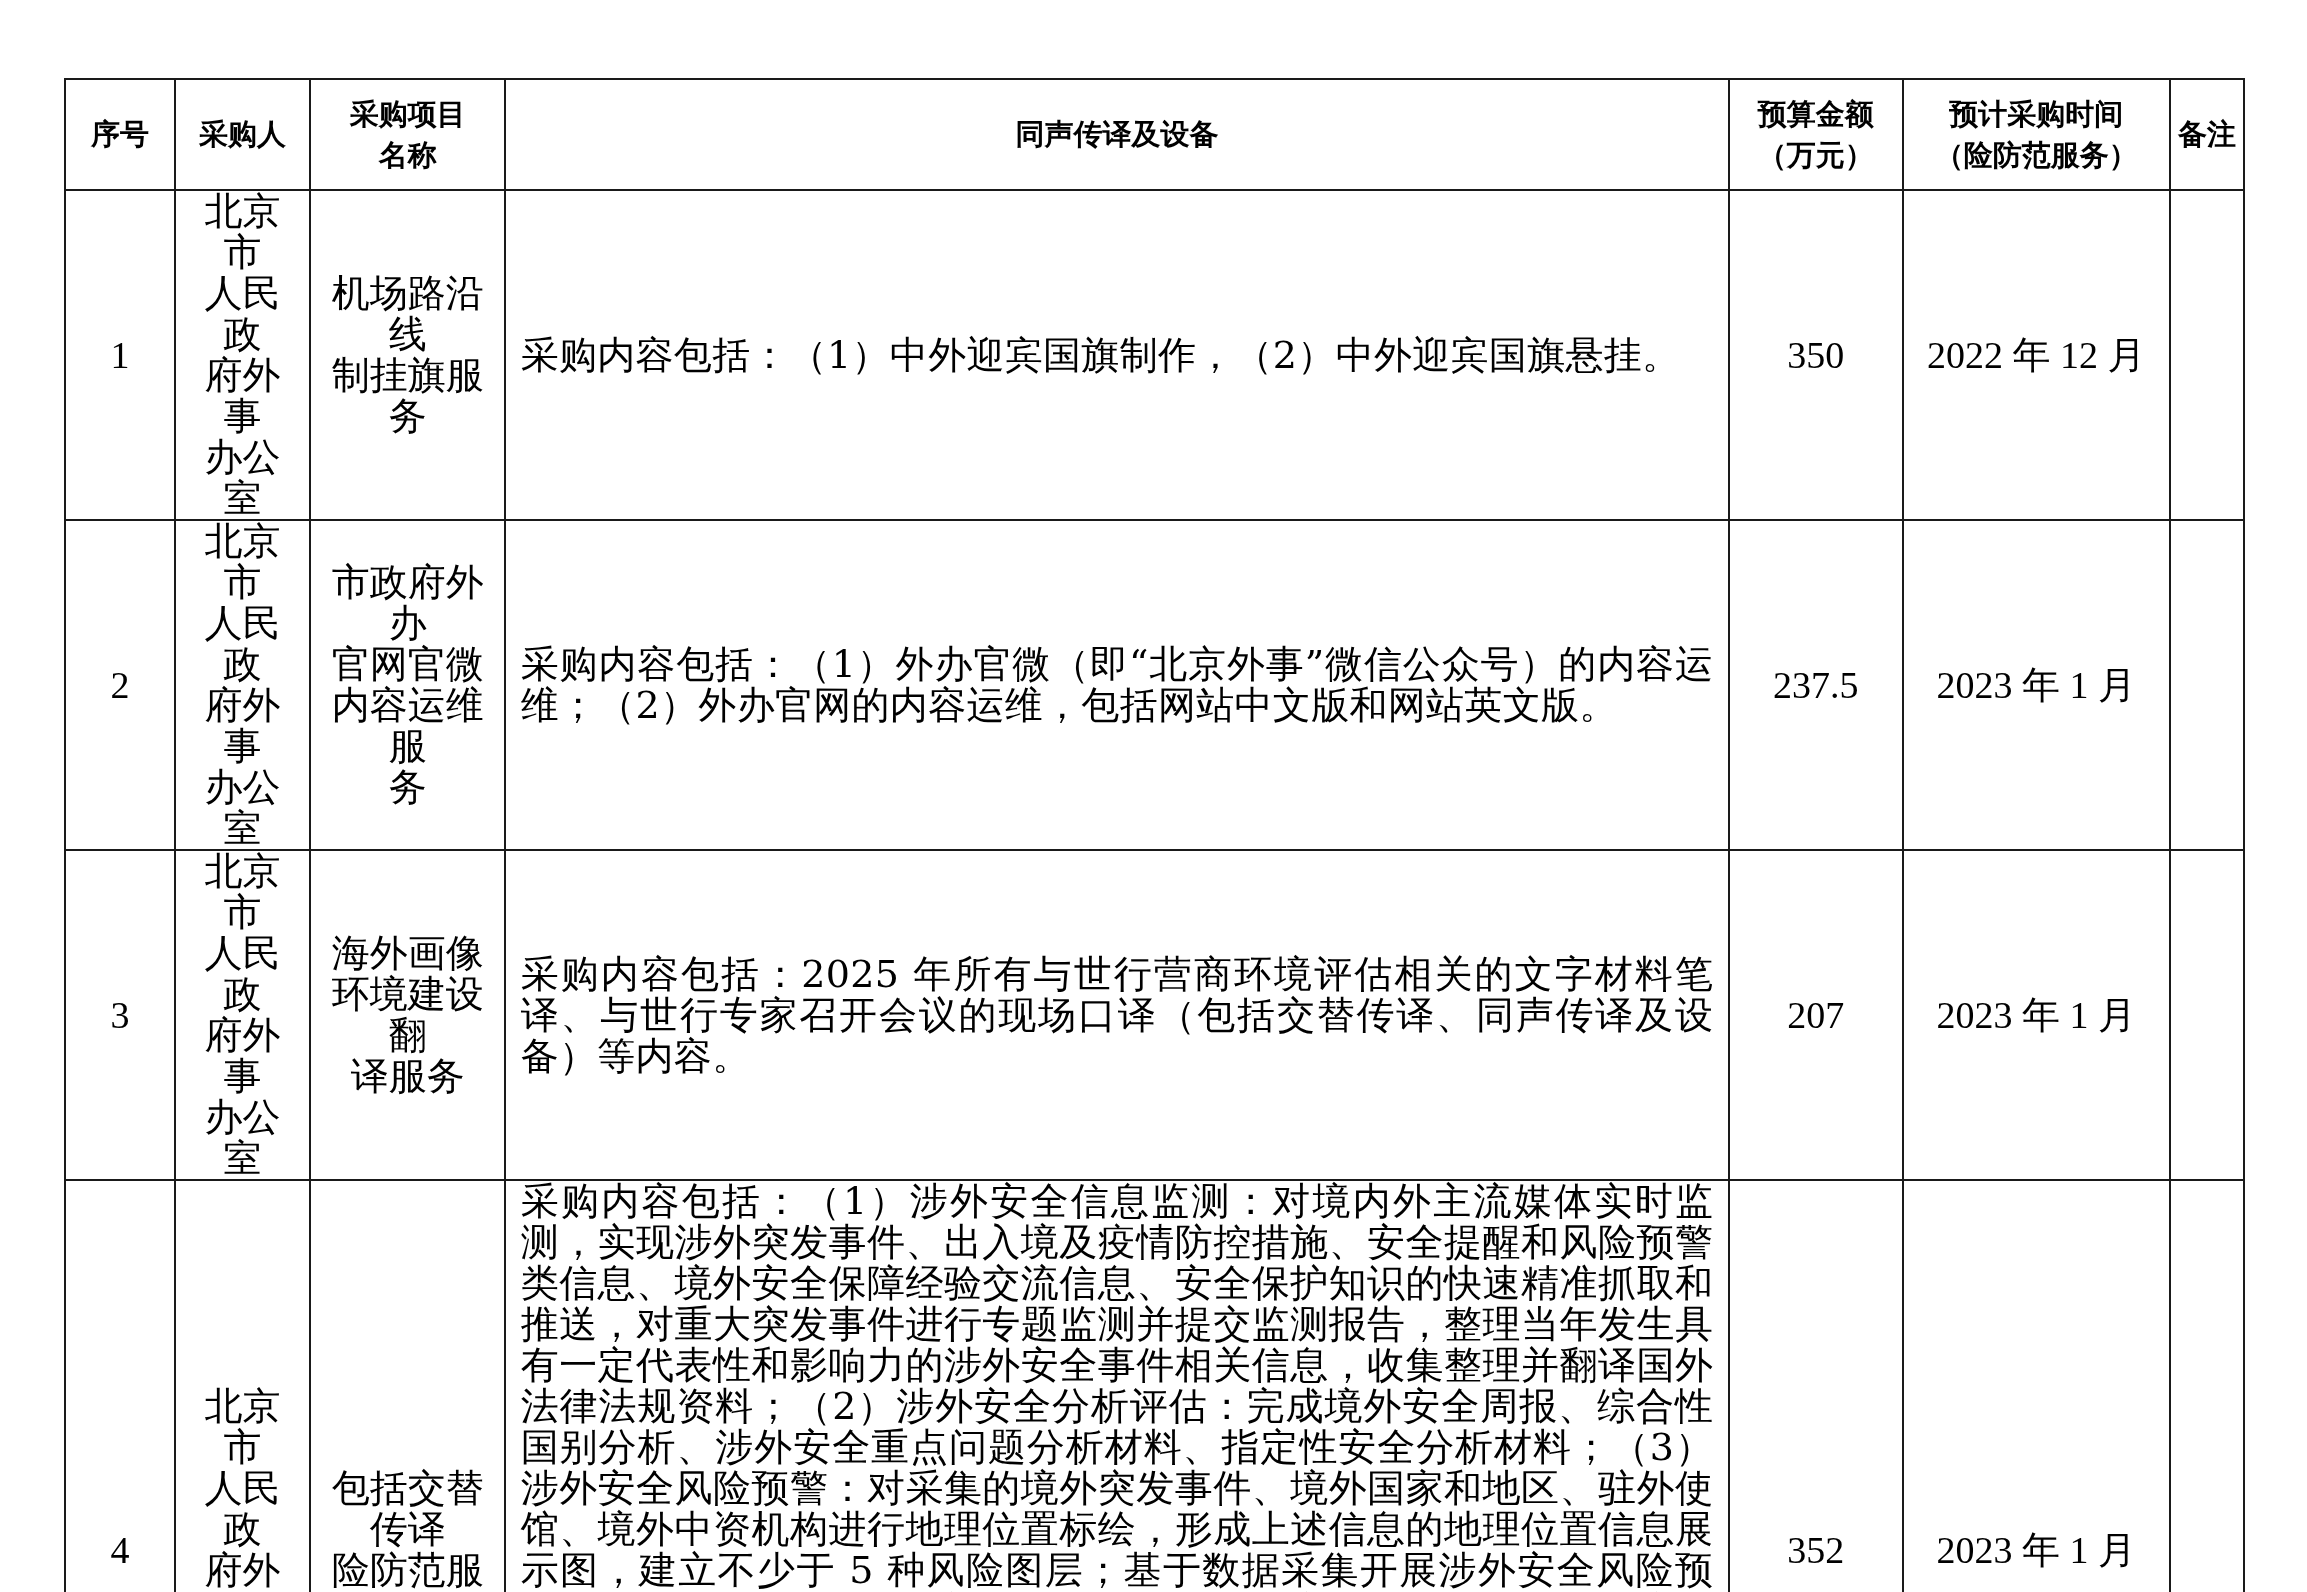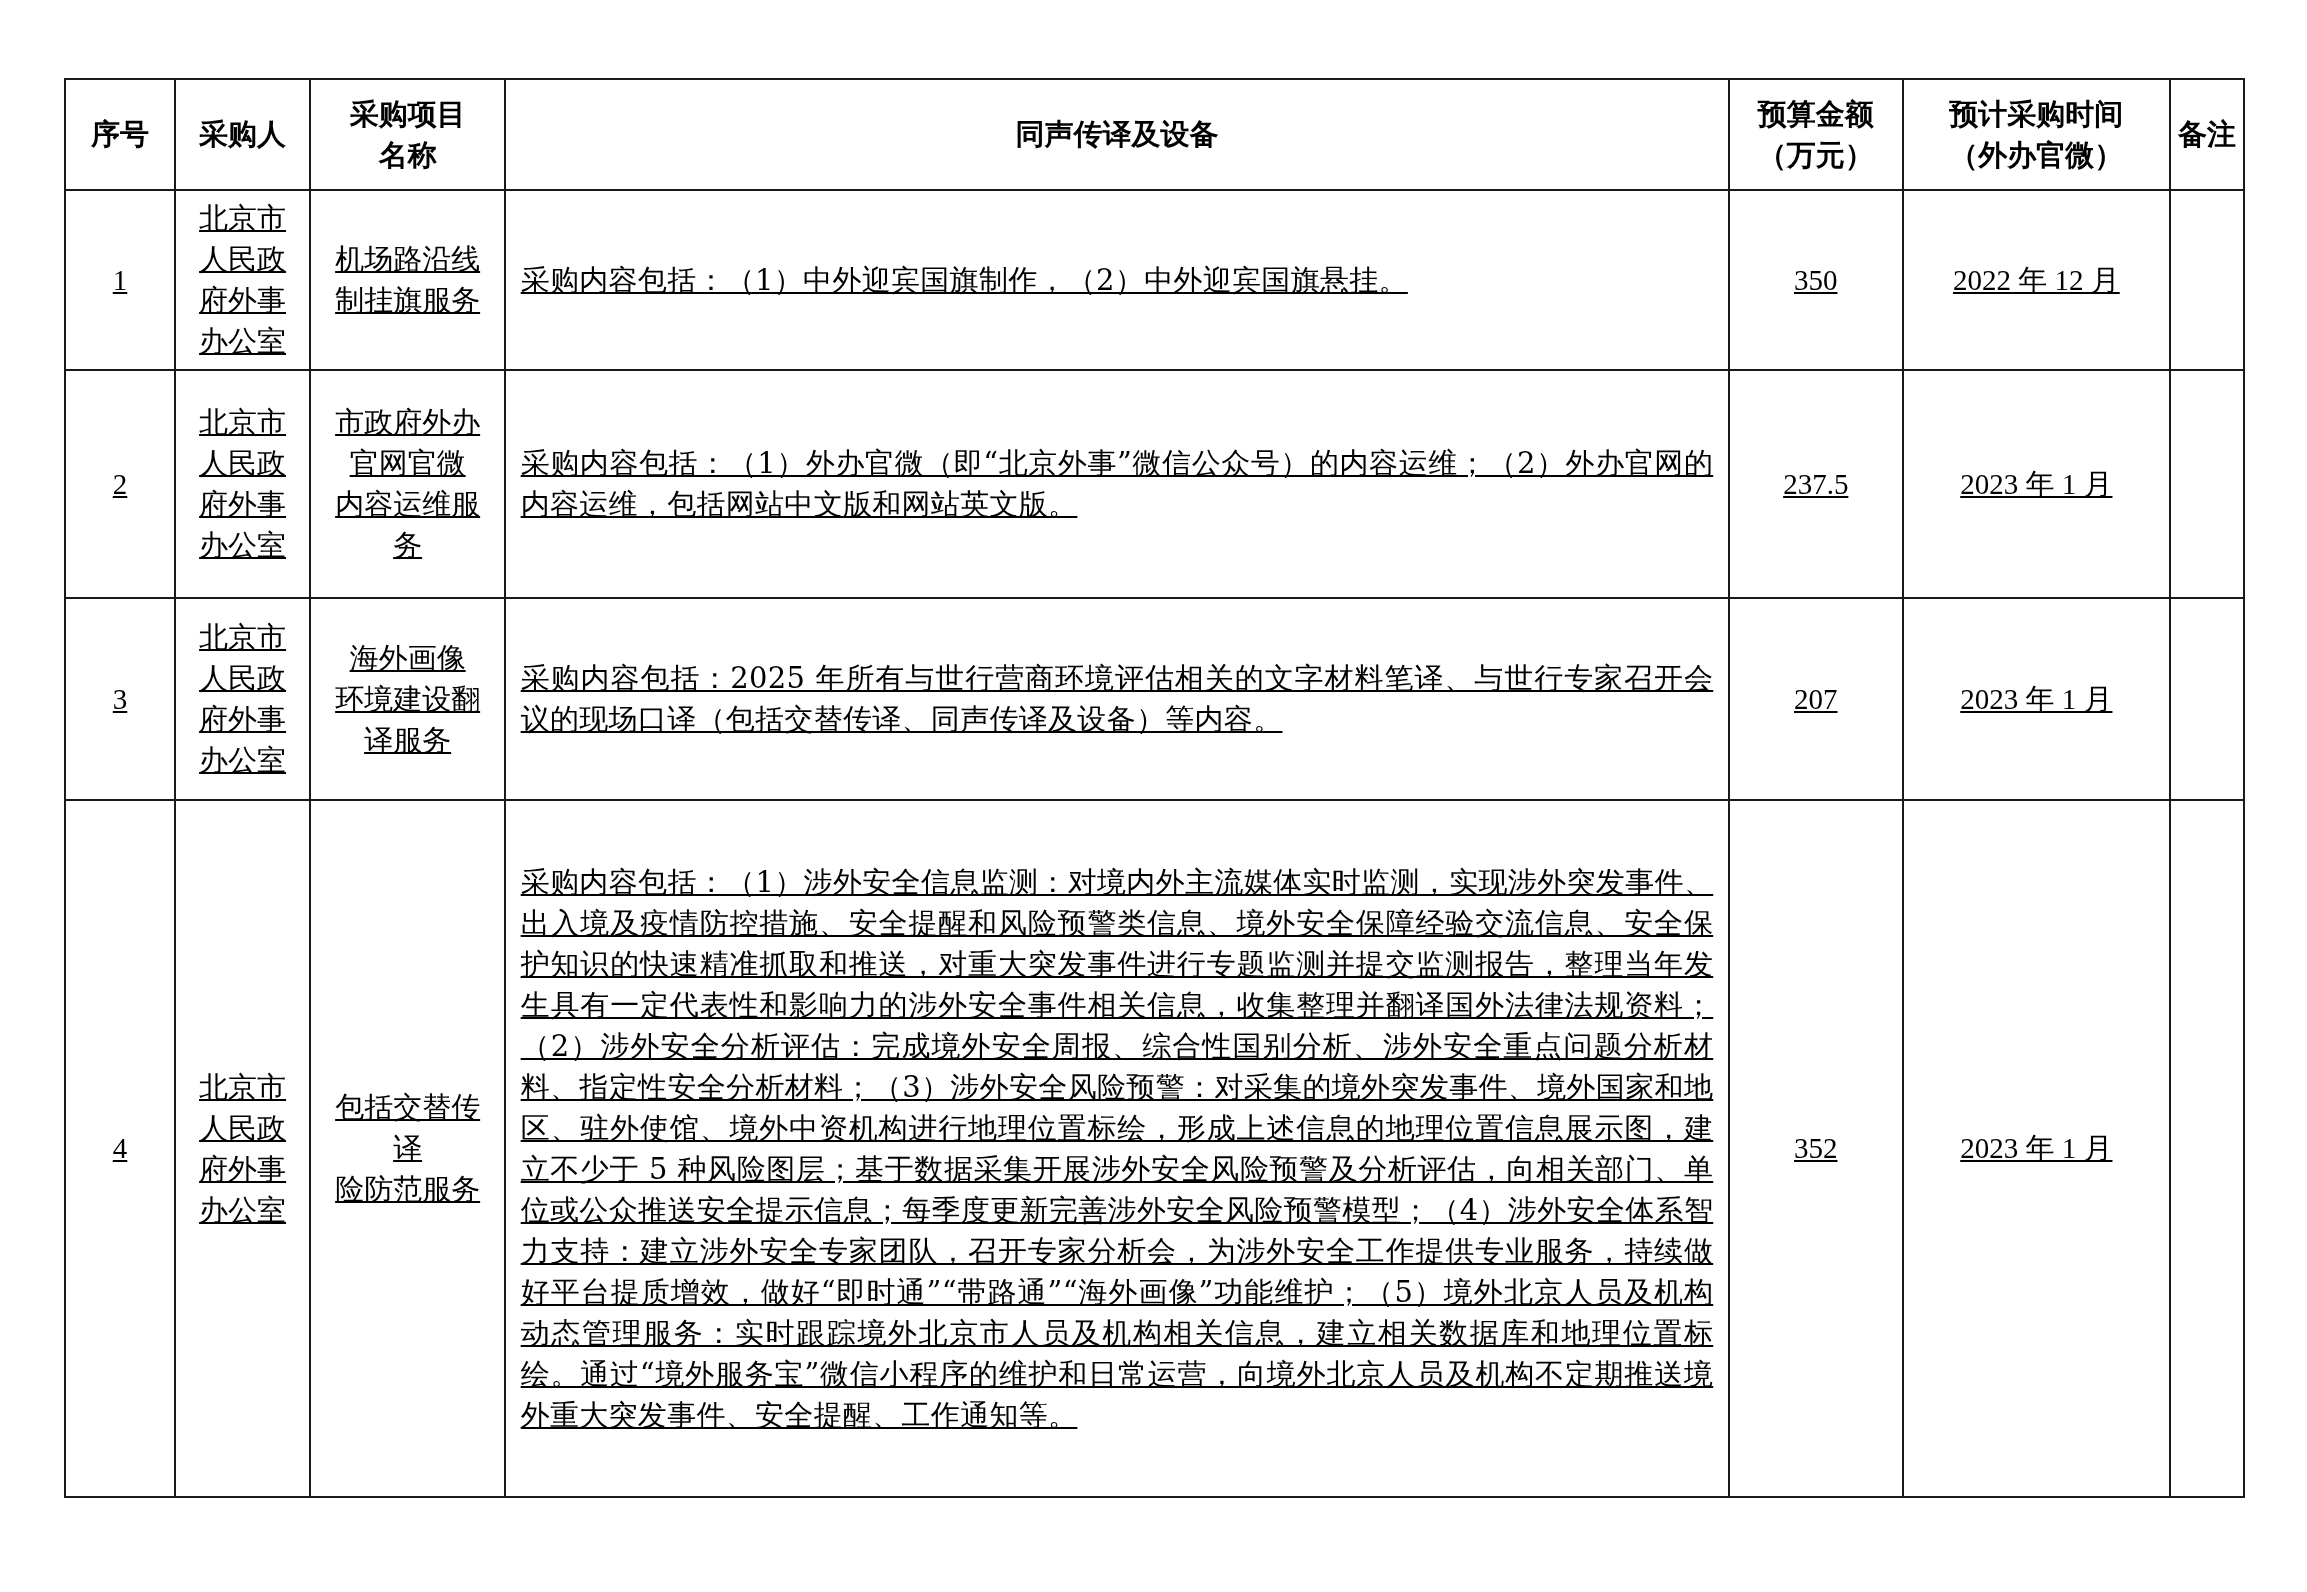--- a/index.html
+++ b/index.html
@@ -31,23 +31,22 @@
     text-align: center;
   }
   .doc-table th {
     font-family: "DejaVu Sans", "Liberation Sans", sans-serif;
     font-weight: bold;
     font-size: 29px;
     line-height: 41px;
     height: 109px;
   }
   .doc-table td {
-    font-size: 29px;
+    font-size: 38px;
     line-height: 41px;
-    text-decoration: underline;
   }
   .col-seq { width: 110px; }
   .col-buyer { width: 135px; }
   .col-project { width: 195px; }
   .col-desc { width: 1223px; }
   .col-budget { width: 174px; }
   .col-time { width: 267px; }
   .col-note { width: 74px; }
 
   .cell-buyer, .cell-project {
@@ -93,21 +92,21 @@
         <span class="hdr-line">采购项目</span>
         <span class="hdr-line">名称</span>
       </th>
       <th><span>同声传译及设备</span></th>
       <th>
         <span class="hdr-line">预算金额</span>
         <span class="hdr-line">（万元）</span>
       </th>
       <th>
         <span class="hdr-line">预计采购时间</span>
-        <span class="hdr-line">（外办官微）</span>
+        <span class="hdr-line">（险防范服务）</span>
       </th>
       <th><span>备注</span></th>
     </tr>
   </thead>
   <tbody>
 
     <tr class="row-1">
       <td class="num">1</td>
       <td class="cell-buyer">
         <span>北京市</span>

